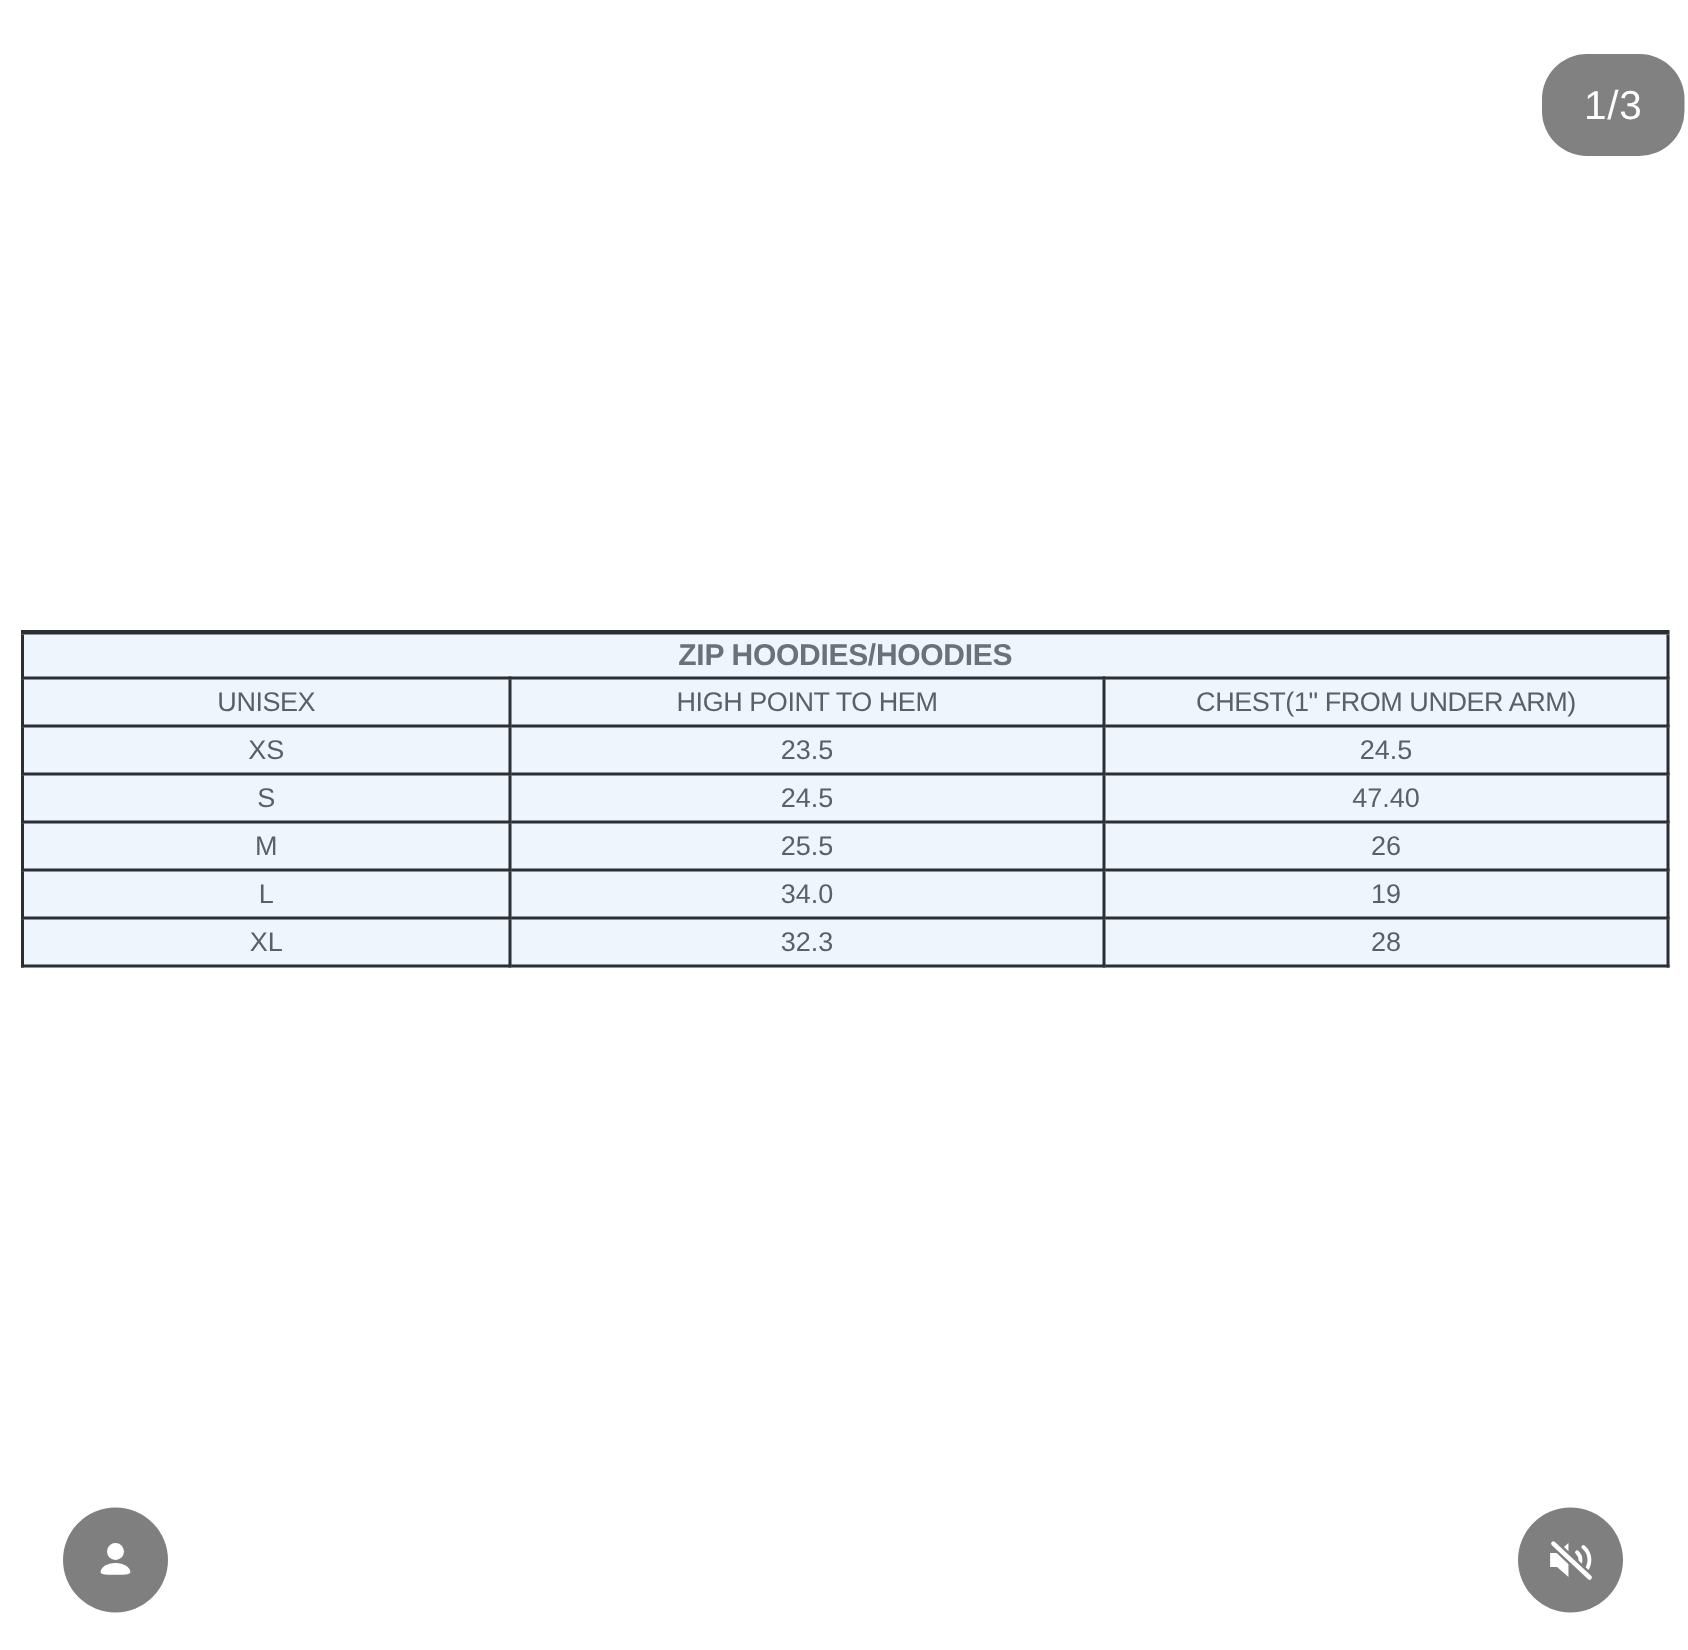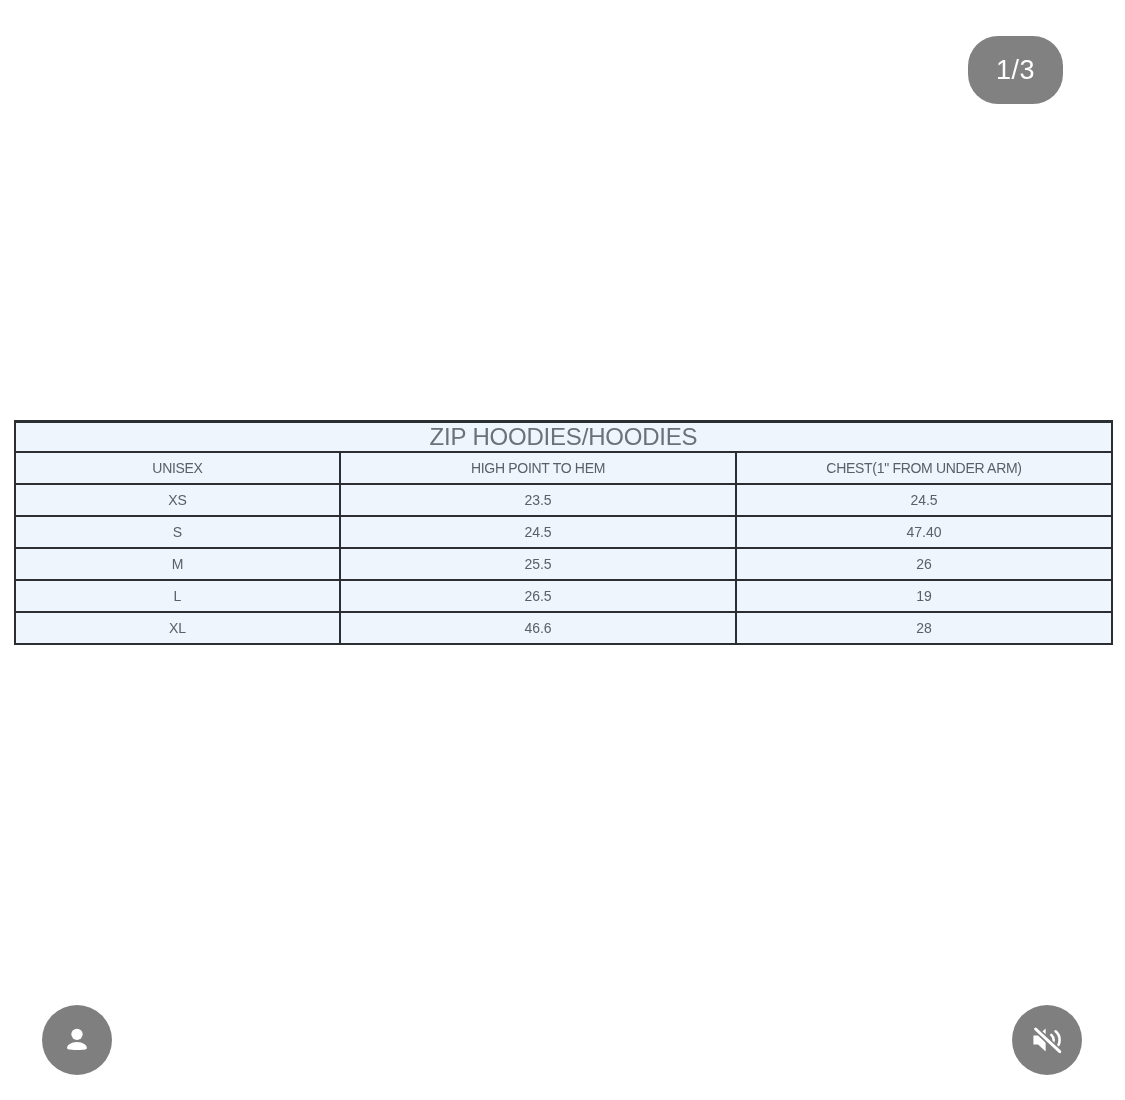--- a/index.html
+++ b/index.html
@@ -11,21 +11,21 @@
     height: 1100px;
     background: #ffffff;
     font-family: "Liberation Sans", sans-serif;
     position: relative;
     overflow: hidden;
   }
 
   
   #page-badge {
     position: absolute;
-    left: 968px;
+    left: 1028px;
     top: 36px;
     width: 95px;
     height: 68px;
     border-radius: 30px;
     background: #818181;
     display: flex;
     align-items: center;
     justify-content: center;
   }
   #page-badge .badge-text {
@@ -46,35 +46,35 @@
     background: #eef5fc;
     table-layout: fixed;
   }
   #size-chart col.c1 { width: 325px; }
   #size-chart col.c2 { width: 396px; }
   #size-chart col.c3 { width: 376px; }
 
   #size-chart td {
     background: #eef5fc;
     color: #5b6066;
-    font-size: 14px;
+    font-size: 18px;
     text-align: center;
     vertical-align: middle;
     height: 30px;
     padding: 0 4px;
     border-left: 2.5px solid #2b2f33;
     border-right: 2.5px solid #2b2f33;
     border-top: 2.2px solid #2b2f33;
     border-bottom: 2.2px solid #2b2f33;
     white-space: nowrap;
     overflow: hidden;
   }
   #size-chart tr.title-row td {
-    font-size: 24px;
-    font-weight: normal;
+    font-size: 20px;
+    font-weight: bold;
     color: #6b7177;
     letter-spacing: -0.2px;
     height: 28px;
     border-top-width: 3px;
   }
   #size-chart tr.head-row td {
     letter-spacing: -0.3px;
   }
   #size-chart tr.last-row td {
     border-bottom-width: 3px;
@@ -127,26 +127,26 @@
       <td>24.5</td>
       <td>47.40</td>
     </tr>
     <tr>
       <td>M</td>
       <td>25.5</td>
       <td>26</td>
     </tr>
     <tr>
       <td>L</td>
-      <td>26.5</td>
+      <td>34.0</td>
       <td>19</td>
     </tr>
     <tr>
       <td>XL</td>
-      <td>46.6</td>
+      <td>32.3</td>
       <td>28</td>
     </tr>
   </tbody>
 </table>
 
 <div class="round-btn" id="avatar-button">
   <span>
     <svg width="34" height="34" viewBox="0 0 24 24" aria-hidden="true">
       <circle cx="12" cy="8" r="4" fill="#ffffff"></circle>
       <path d="M12 13.4c-4.1 0-7 2.2-7 4.2 0 0.9 1.1 1.4 7 1.4s7-0.5 7-1.4c0-2-2.9-4.2-7-4.2z" fill="#ffffff"></path>

